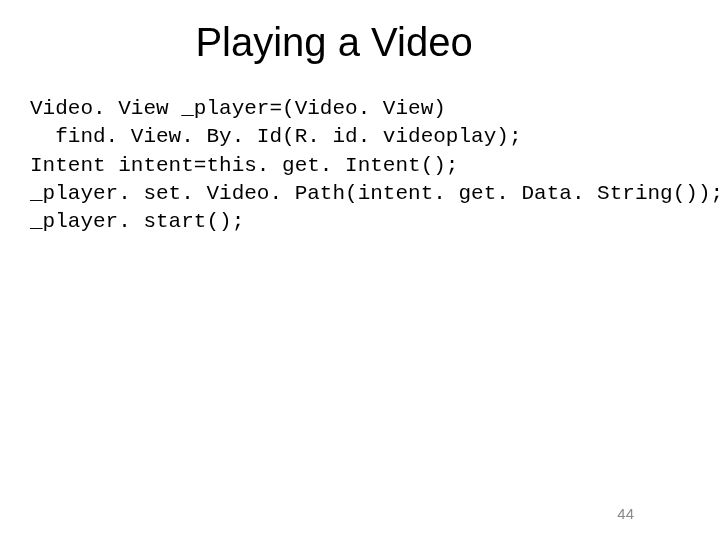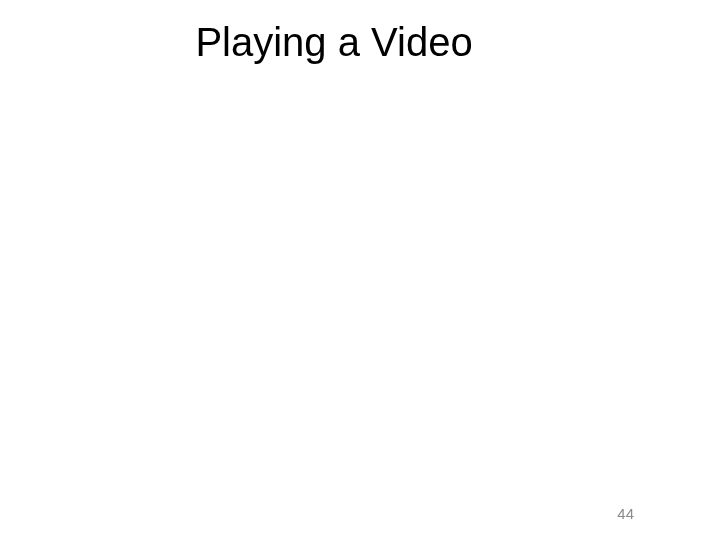--- a/index.html
+++ b/index.html
@@ -43,15 +43,20 @@
     font-size: 15px;
     color: #8a8a8a;
   }
 </style>
 </head>
 <body>
 
 <div class="slide">
   <div class="title">Playing a Video</div>
 
+  <div class="code-block"><span>Video. View _player=(Video. View)</span>
+<span>  find. View. By. Id(R. id. videoplay);</span>
+<span>Intent intent=this. get. Intent();</span>
+<span>_player. set. Video. Path(intent. get. Data. String());</span>
+<span>_player. start();</span></div>
 
   <div class="page-number">44</div>
 </div>
 
 </body></html>

